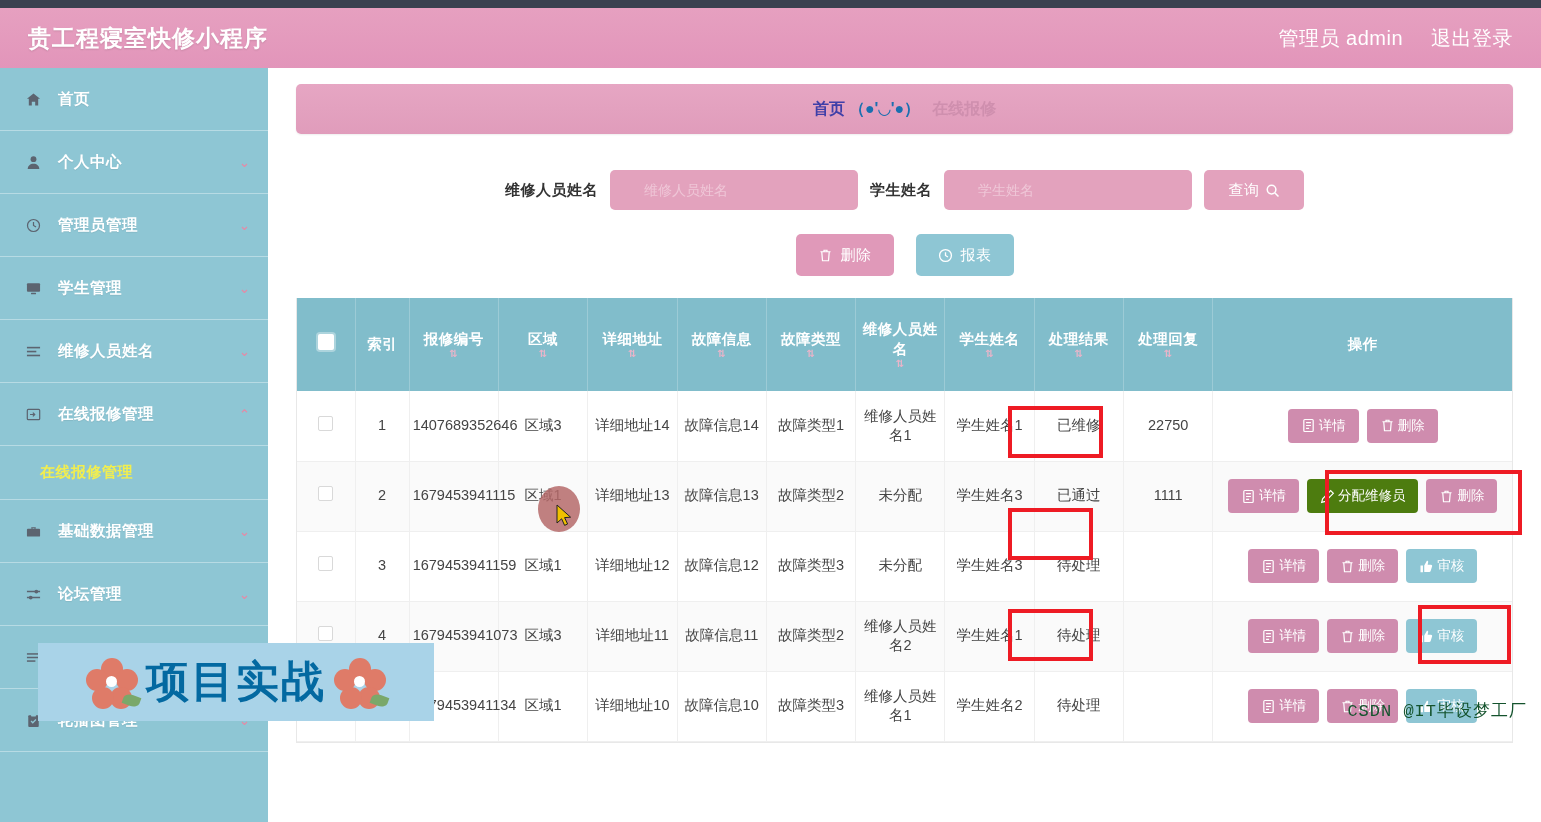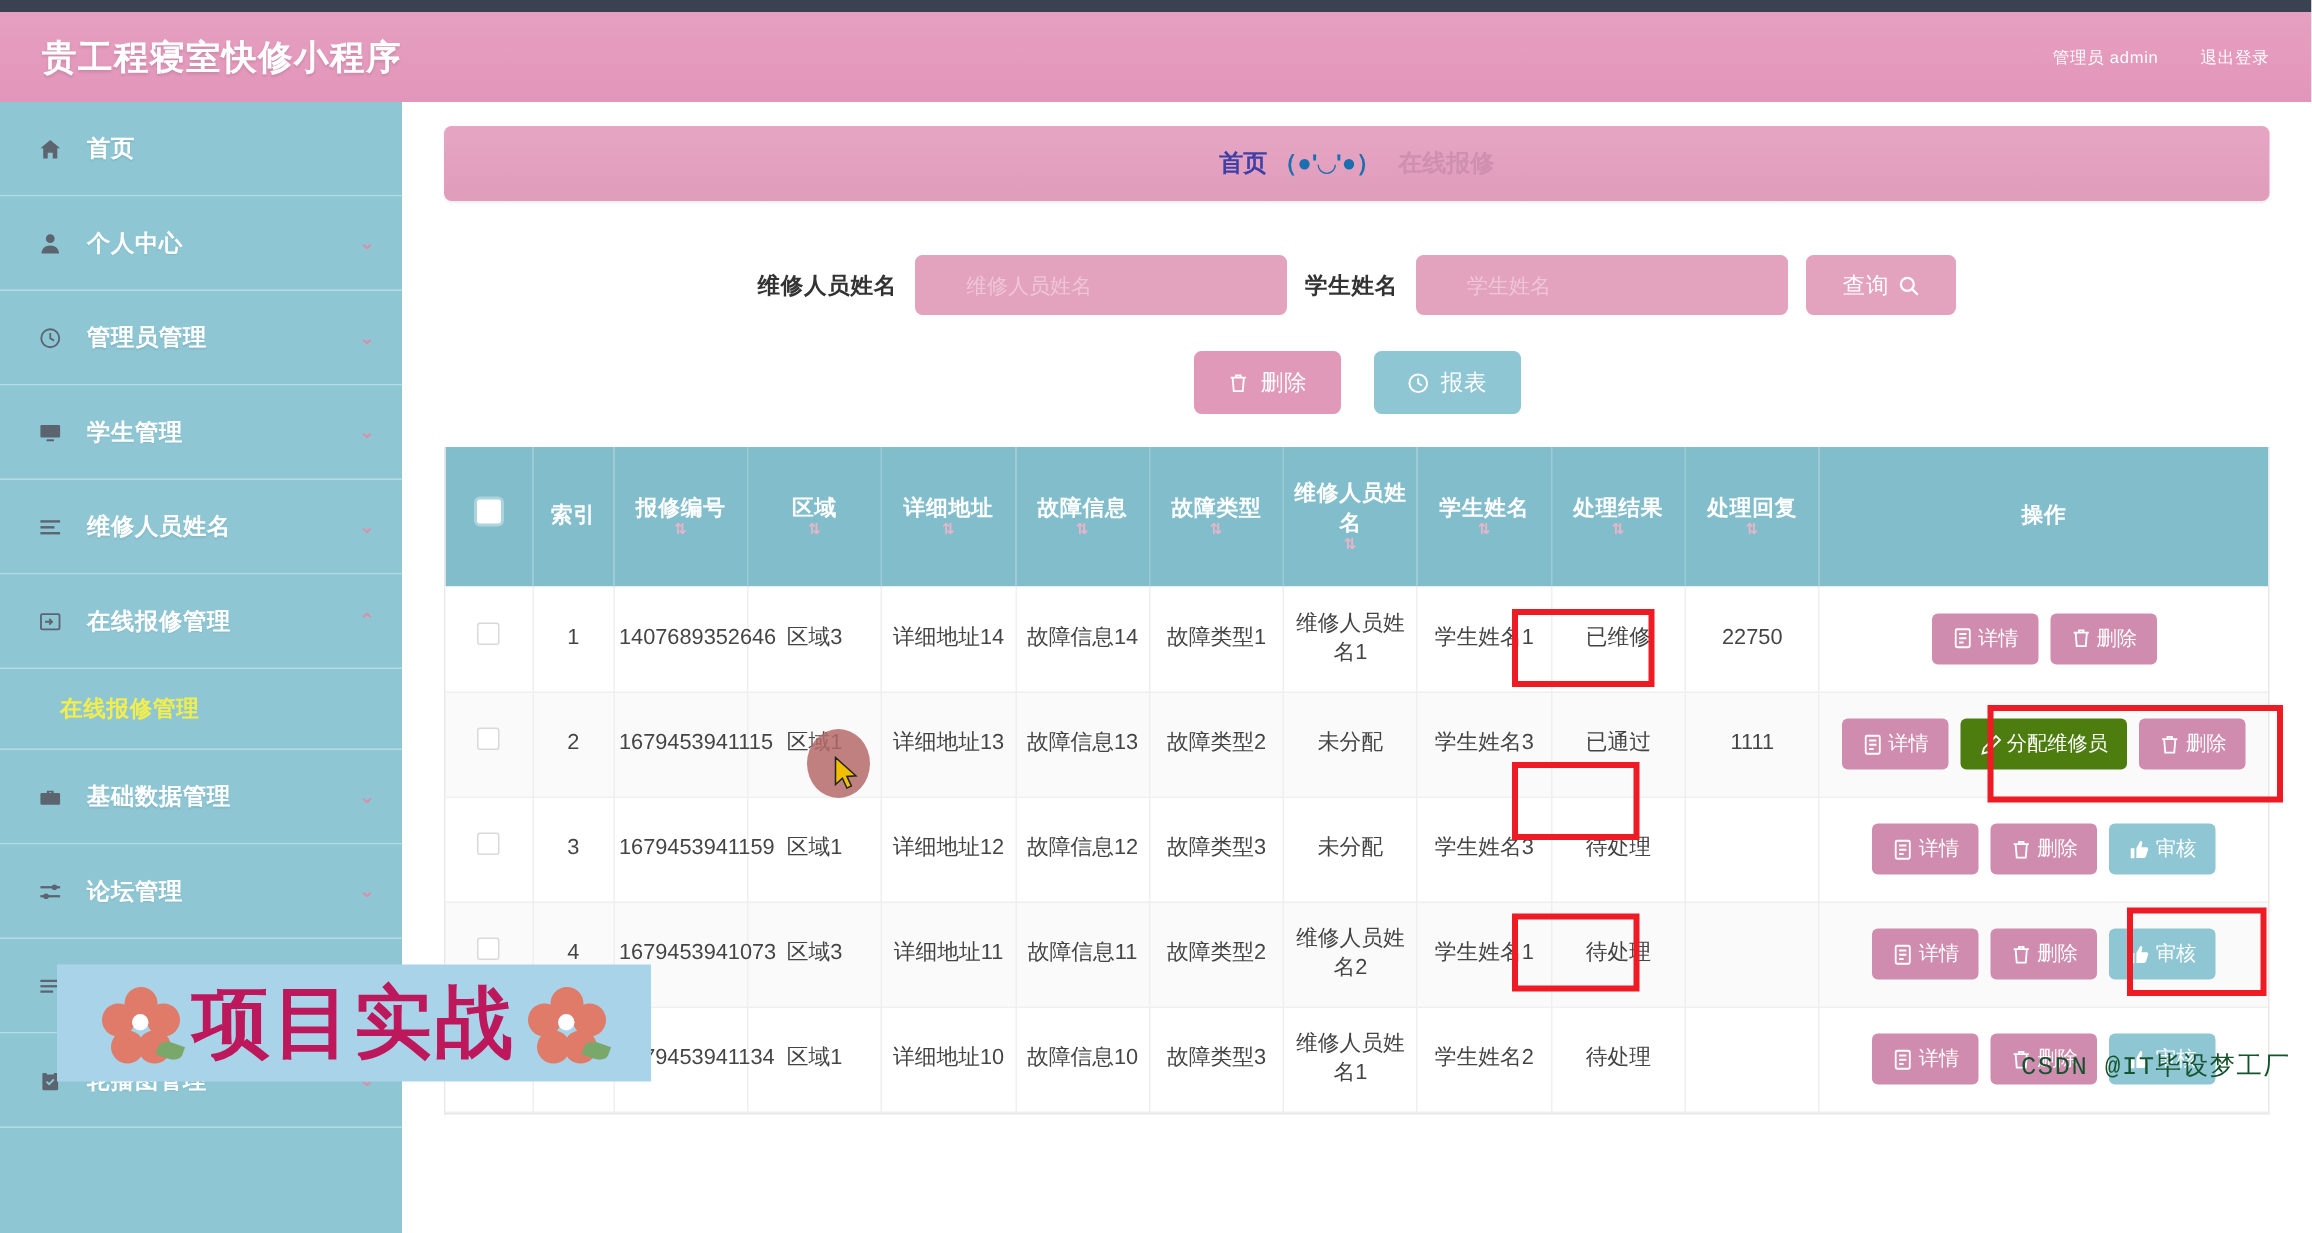--- a/index.html
+++ b/index.html
@@ -22,21 +22,21 @@
     background: linear-gradient(180deg, #e6a0c0 0%, #e295ba 100%);
     display: flex; align-items: center; justify-content: space-between;
     padding: 0 28px 0 28px;
   }
   .header-title {
     color: #ffffff; font-size: 23px; font-weight: bold; letter-spacing: 1px;
     text-shadow: 0 1px 2px rgba(0,0,0,.12);
   }
   .header-right { display: flex; align-items: center; gap: 28px; }
   .header-right span {
-    color: #ffffff; font-size: 11px; letter-spacing: .5px;
+    color: #ffffff; font-size: 20px; letter-spacing: .5px;
   }
 
   
   .sidebar {
     position: absolute; top: 68px; left: 0; width: 268px; height: 754px;
     background: #8ec6d4; overflow: hidden;
   }
   .menu-item {
     height: 63px; display: flex; align-items: center;
     padding: 0 18px 0 22px;
@@ -195,21 +195,21 @@
   }
   .cursor-arrow { position: absolute; z-index: 46; }
 
   
   .promo {
     position: absolute; left: 38px; top: 643px; width: 396px; height: 78px;
     background: #a9d3e8; z-index: 60;
     display: flex; align-items: center; justify-content: center; gap: 8px;
   }
   .promo-text {
-    color: #be185d; font-size: 52px; font-weight: bold; letter-spacing: 2px;
+    color: #0369a1; font-size: 43px; font-weight: bold; letter-spacing: 2px;
     font-family: "DejaVu Sans", sans-serif;
   }
   .flower { position: relative; width: 52px; height: 52px; flex: 0 0 auto; }
   .petal {
     position: absolute; width: 22px; height: 22px; border-radius: 50%;
     background: #df7b68; left: 15px; top: 15px;
   }
   .fcenter {
     position: absolute; width: 11px; height: 11px; border-radius: 50%;
     background: #ffffff; left: 20px; top: 20px; z-index: 3;

